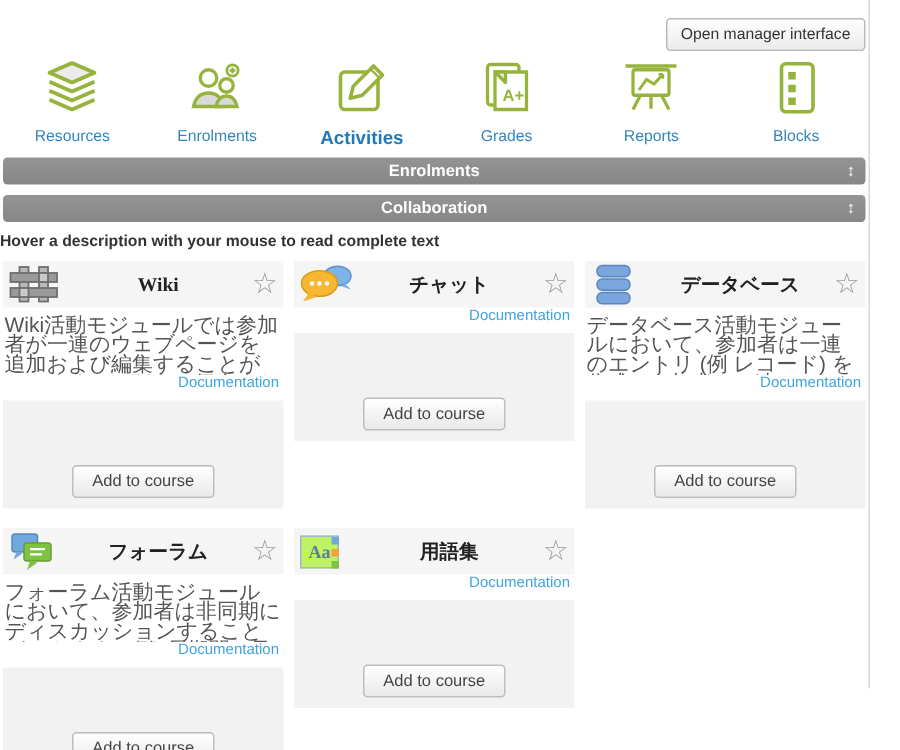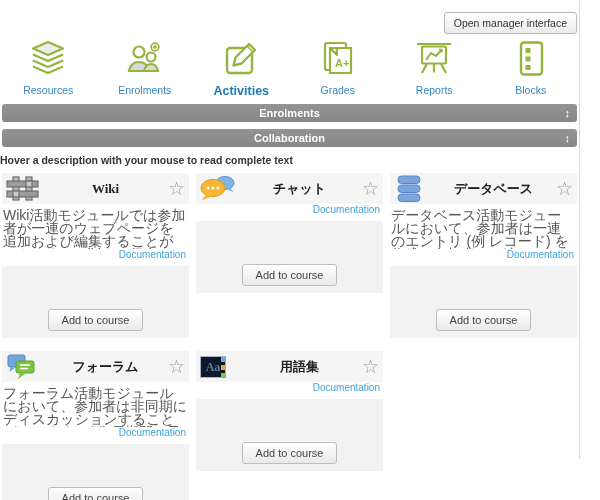--- a/index.html
+++ b/index.html
@@ -30,21 +30,21 @@
   .card-header { display:flex; align-items:center; background:#f5f5f5; height:31px; padding:0 4px; }
   .card-icon { width:42px; display:flex; align-items:center; }
   .card-title { flex:1; text-align:center; font-weight:bold; font-size:13px; color:#222;font-family:Liberation Serif, serif; }
   .star { width:22px; text-align:right; font-size:19px; line-height:19px; color:#9a9a9a; cursor:pointer; }
   .card-desc { font-size:14px; line-height:13px; color:#555; padding:5px 2px 0 1px; height:45px; overflow:hidden; }
   .card-doc { text-align:right; font-size:10px; padding:0 3px 4px 0; height:17px; }
   .card-doc a { color:#41a4dd; text-decoration:none; cursor:pointer; }
   .card-btnrow { background:#f2f2f2; text-align:center; padding:7px 0; }
   .add-btn { font-size:11px; color:#444; background:linear-gradient(#ffffff,#e9e9e9); border:1px solid #bdbdbd; border-radius:3px; padding:4px 13px; cursor:pointer;margin-top:36px; }
 
-  .glossary-chip { width:26px; height:22px; background:#0f172a; border:1px solid #9fb6cc; position:relative; font-family:"Liberation Serif", serif; font-size:12px; font-weight:bold; color:#5b7ca3; text-align:center; line-height:20px; }
+  .glossary-chip { width:26px; height:22px; background:#bef264; border:1px solid #9fb6cc; position:relative; font-family:"Liberation Serif", serif; font-size:12px; font-weight:bold; color:#5b7ca3; text-align:center; line-height:20px; }
   .glossary-chip i { position:absolute; right:-1px; width:5px; height:5px; font-style:normal; }
 </style>
 </head>
 <body>
 
 <div class="page">
 
   <div class="topbar">
     <button class="mgr-btn">Open manager interface</button>
   </div>

